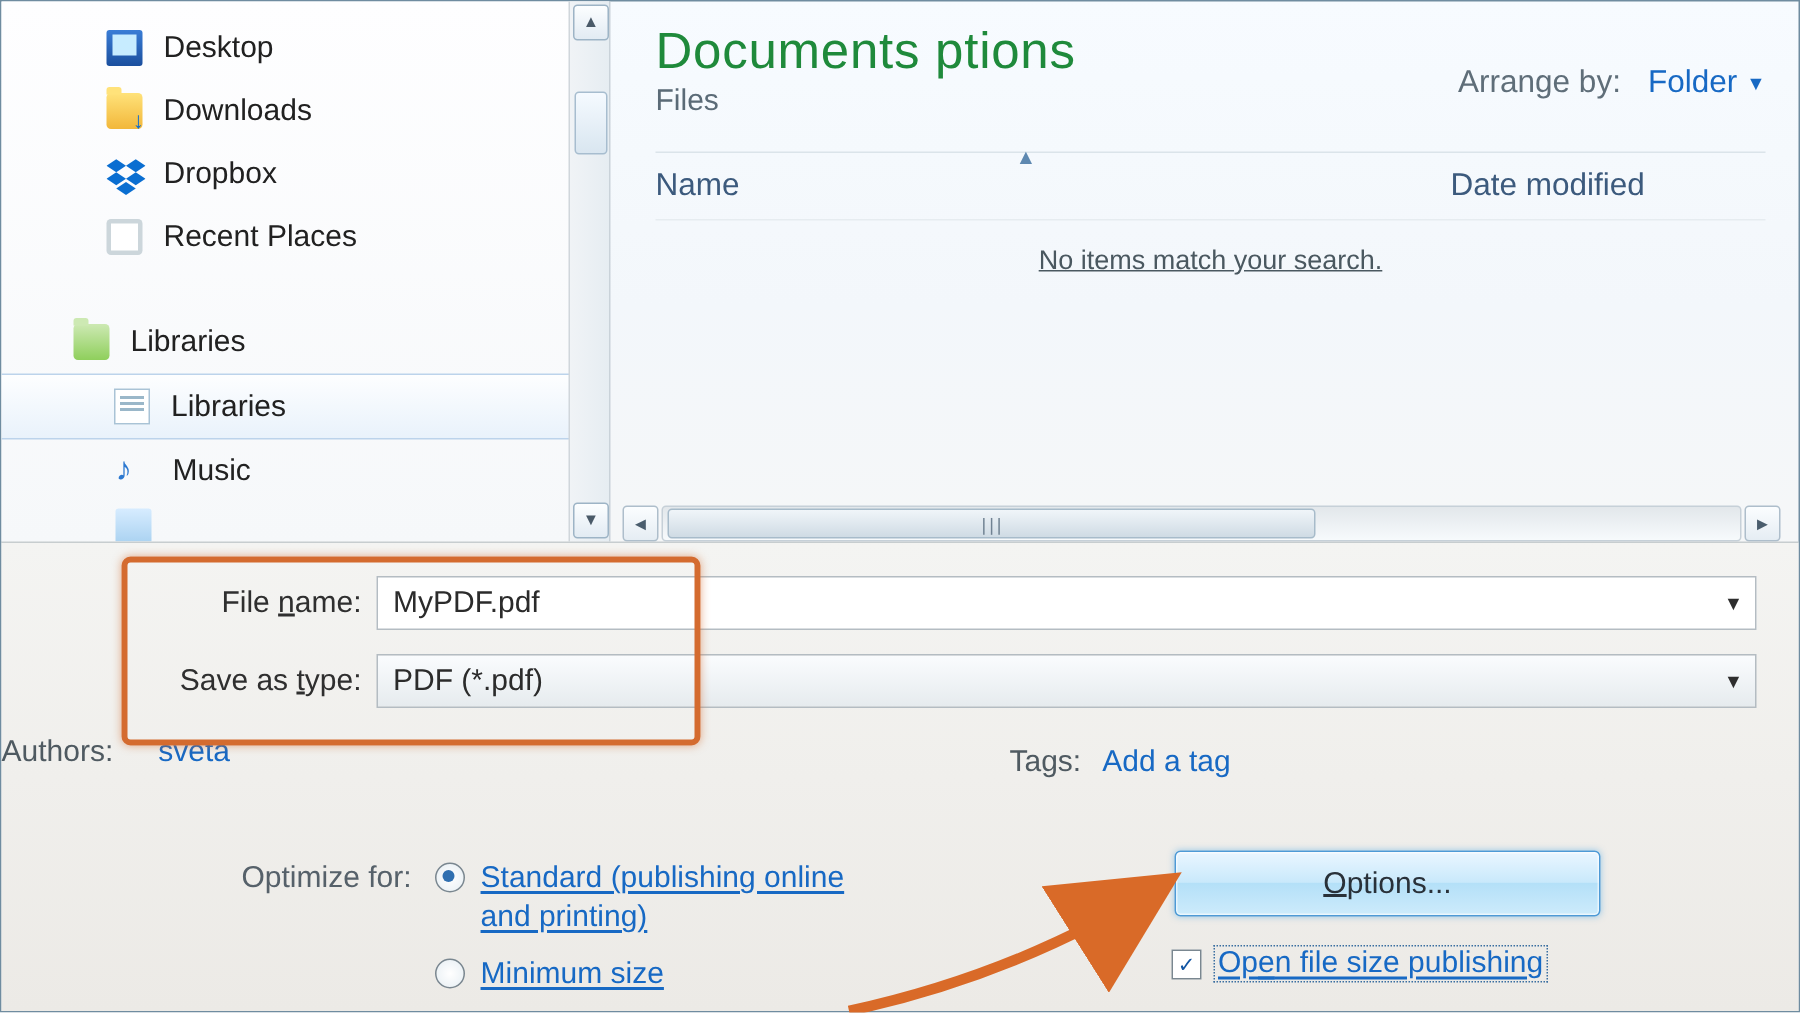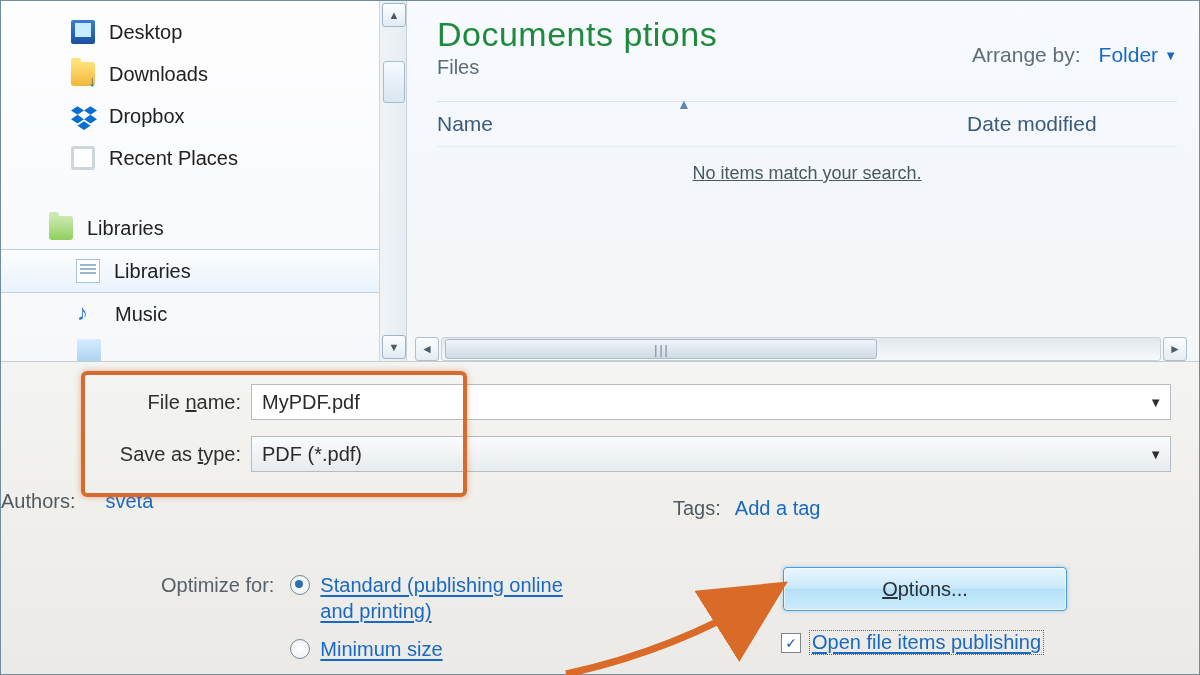--- a/index.html
+++ b/index.html
@@ -391,21 +391,21 @@
       </div>
     </div>
 
     <div class="options-btn">
       <span><span class="ul">O</span><span>ptions...</span></span>
     </div>
 
     <div class="open-check">
       <span class="chk">✓</span>
       <span class="otxt">
-        <span>Op</span><span style="text-decoration:underline;">e</span><span>n file items publishing</span>
+        <span>Op</span><span style="text-decoration:underline;">e</span><span>n file size publishing</span>
       </span>
     </div>
   </div>
 
   <div class="hl-box"></div>
   <svg class="arrow-svg" width="240" height="110">
     <defs>
       <marker id="ah" markerWidth="12" markerHeight="12" refX="10" refY="6" orient="auto">
         <path d="M0,0 L12,6 L0,12 Z" fill="#d96a28"></path>
       </marker>

